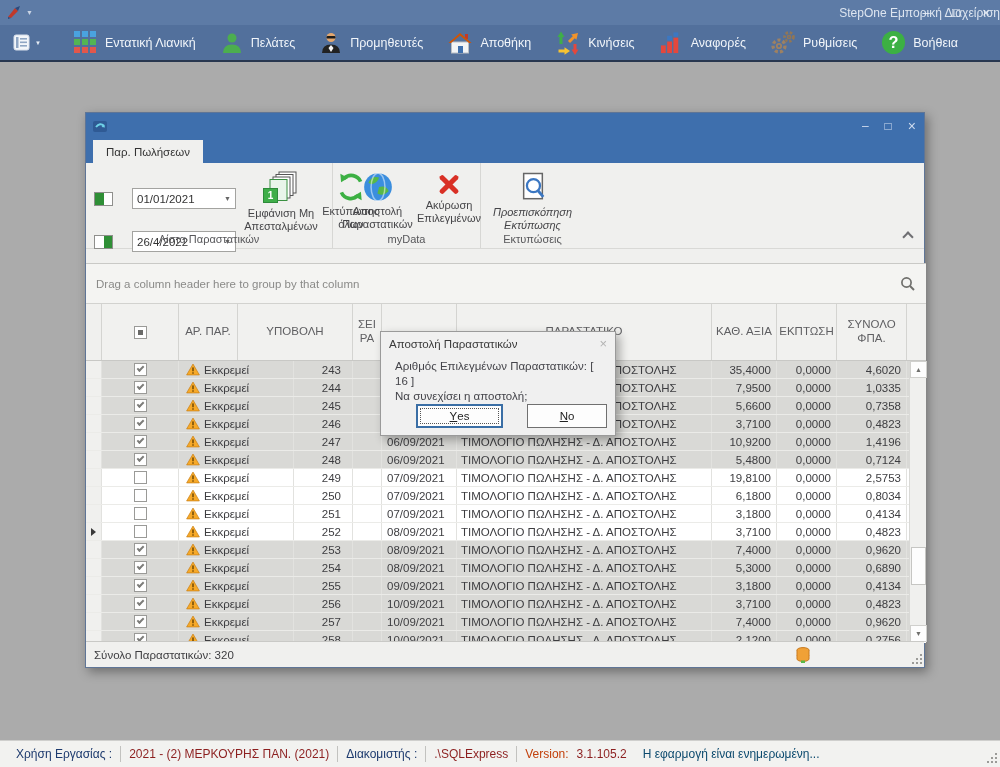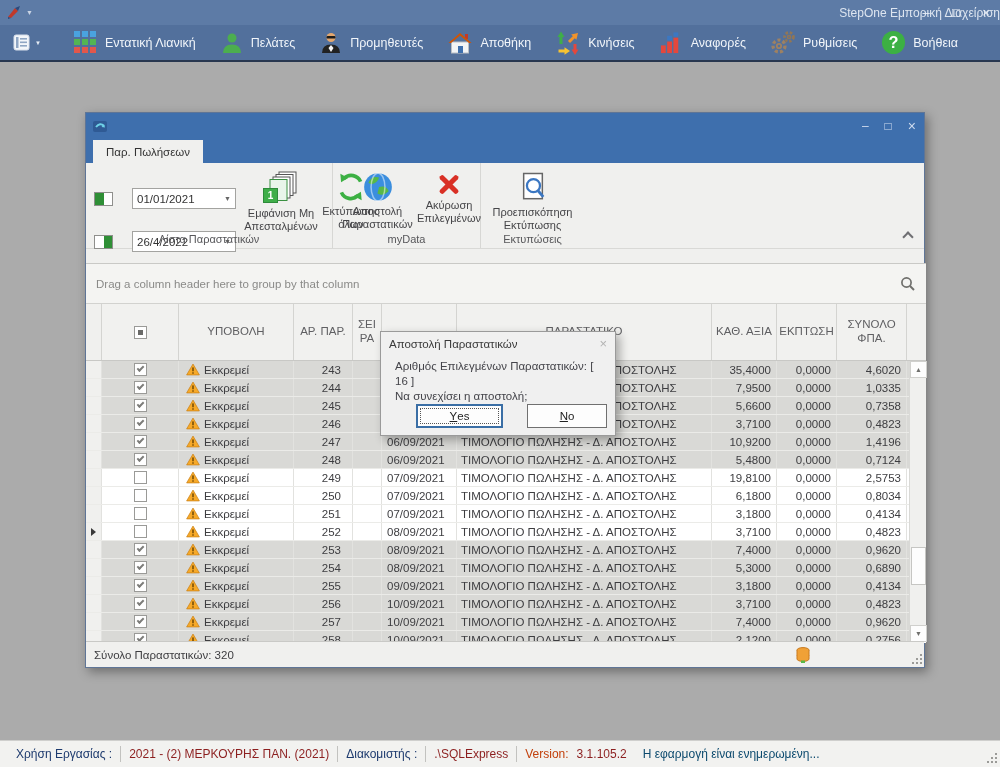--- a/index.html
+++ b/index.html
@@ -344,21 +344,21 @@
           <span class="lbl">Αποστολή Παραστατικών</span>
         </div>
         <div class="rb-btn" style="min-width:58px;">
           <span class="xicon"></span>
           <span class="lbl">Ακύρωση Επιλεγμένων</span>
         </div>
         <span class="grp-label">myData</span>
       </div>
 
       <div class="rb-group" style="width:103px; justify-content:center; border-right:none;">
-        <div class="rb-btn" style="min-width:92px;">
+        <div class="rb-btn" style="min-width:92px;font-style:italic;">
           <svg width="28" height="33" viewBox="0 0 30 34">
             <rect x="5" y="2" width="20" height="27" fill="#fff" stroke="#666" stroke-width="1.6"></rect>
             <circle cx="15.5" cy="15" r="7" fill="none" stroke="#3b77c2" stroke-width="2.4"></circle>
             <line x1="20.5" y1="20.5" x2="26" y2="27" stroke="#3b77c2" stroke-width="3"></line>
           </svg>
           <span class="lbl">Προεπισκόπηση Εκτύπωσης</span>
         </div>
         <span class="grp-label">Εκτυπώσεις</span>
       </div>
 
@@ -372,22 +372,22 @@
           <circle cx="6.5" cy="6.5" r="4.6" fill="none" stroke="#6f6f6c" stroke-width="1.7"></circle>
           <line x1="10" y1="10" x2="14" y2="14" stroke="#6f6f6c" stroke-width="1.9"></line>
         </svg>
       </div>
 
       <div class="hdr">
         <div class="hc" style="width:16px; background:#f0f0ee;"></div>
         <div class="hc" style="width:77px;">
             <span class="hd-cb"></span>
           </div>
+        <div class="hc" style="width:59px;">ΑΡ. ΠΑΡ.</div>
         <div class="hc" style="width:115px;">ΥΠΟΒΟΛΗ</div>
-        <div class="hc" style="width:59px;">ΑΡ. ΠΑΡ.</div>
         <div class="hc wrapable" style="width:29px;">ΣΕΙΡΑ</div>
         <div class="hc" style="width:75px;"></div>
         <div class="hc" style="width:255px;">ΠΑΡΑΣΤΑΤΙΚΟ</div>
         <div class="hc" style="width:65px;">ΚΑΘ. ΑΞΙΑ</div>
         <div class="hc wrapable" style="width:60px;">ΕΚΠΤΩΣΗ</div>
         <div class="hc" style="width:70px;">ΣΥΝΟΛΟ ΦΠΑ.</div>
         <div class="hc" style="flex:1; border-right:none;"></div>
       </div>
 
       <div class="rows" id="grid-rows">

